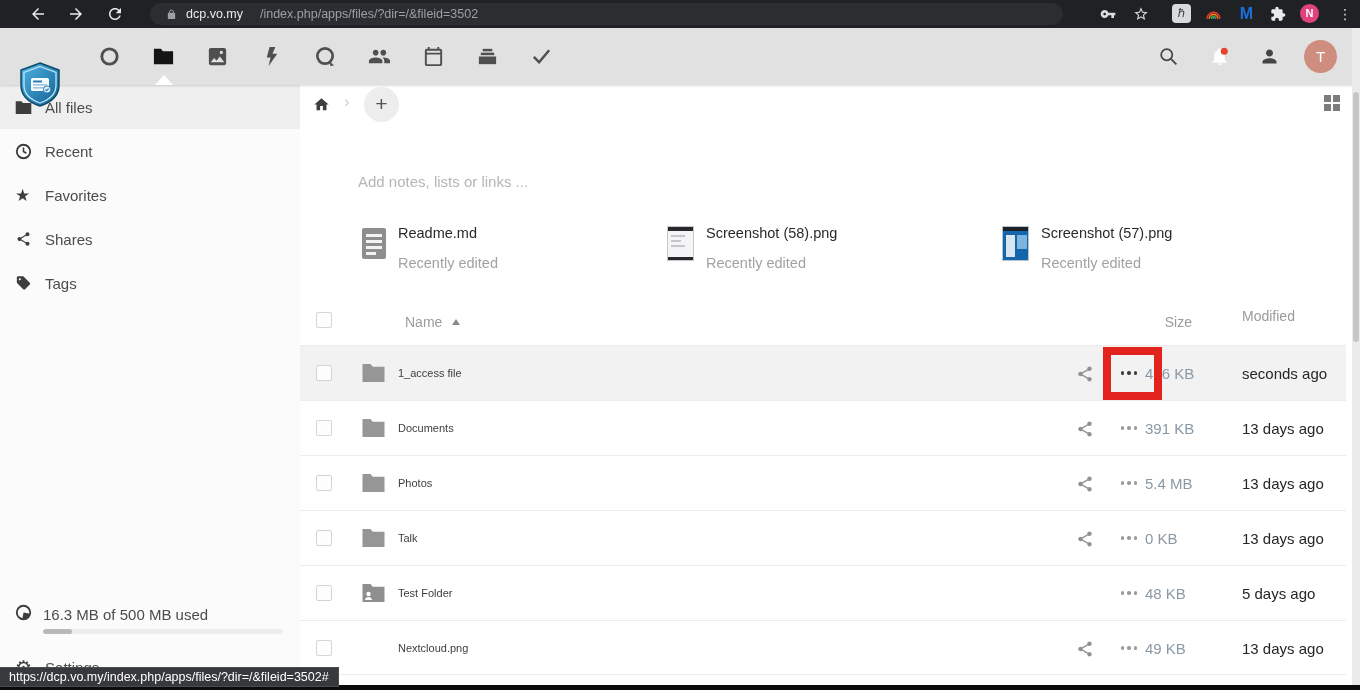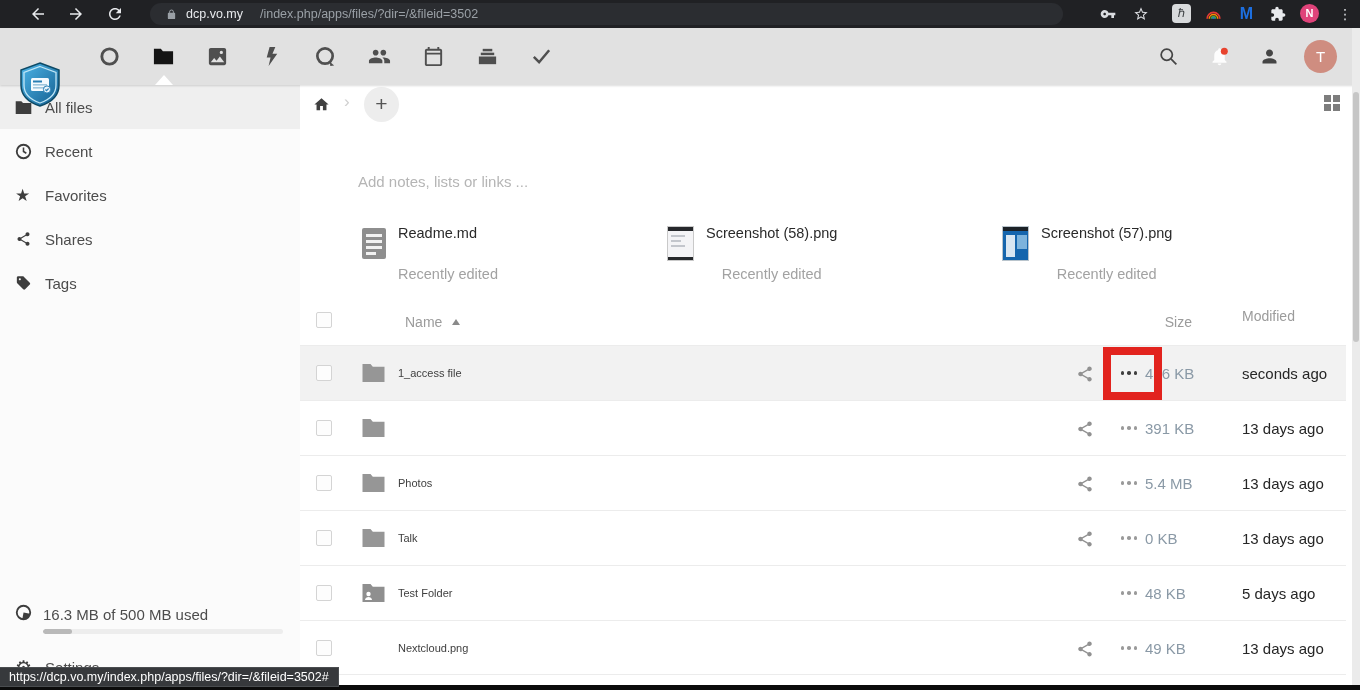--- a/index.html
+++ b/index.html
@@ -42,21 +42,21 @@
   #main { position:absolute; left:300px; top:85px; width:1060px; height:605px; background:#fff; }
   #crumb-home { position:absolute; left:13px; top:11px; width:17px; height:17px; cursor:pointer; }
   #crumb-sep { position:absolute; left:44px; top:7px; color:#cfcfcf; font-size:17px; }
   #add-btn { position:absolute; left:64px; top:2px; width:35px; height:35px; border-radius:50%; background:#ededed; color:#555; font-size:21px; text-align:center; line-height:33px; cursor:pointer; }
   #grid-toggle { position:absolute; left:1022px; top:8px; width:22px; height:22px; cursor:pointer; }
   #grid-toggle i { position:absolute; width:7px; height:7px; background:#7d7d7d; }
   #notes-ph { position:absolute; left:58px; top:88px; font-size:15px; color:#b5b5b5; }
 
   .recent-card { position:absolute; top:138px; height:52px; display:flex; gap:12px; cursor:pointer; }
   .rc-title { font-size:14.5px; color:#2a2a2a; margin-top:2px; }
-  .rc-sub { font-size:14.5px; color:#a2a2a2; margin-top:25px;text-align:center; }
+  .rc-sub { font-size:14.5px; color:#a2a2a2; margin-top:14px; }
 
   
   .doc-ic { width:24px; height:31px; background:#8e8e8e; border-radius:2px; position:relative; margin-top:5px; }
   .doc-ic i { position:absolute; left:4px; right:4px; height:2.5px; background:#f2f2f2; }
   .shot58 { width:27px; height:35px; border:1px solid #c9c9c9; background:#f4f4f6; position:relative; margin-top:3px; }
   .shot58 .tb { position:absolute; left:0; right:0; top:0; height:4px; background:#26282b; }
   .shot58 .bb { position:absolute; left:0; right:0; bottom:0; height:3px; background:#26282b; }
   .shot58 .ln { position:absolute; left:3px; width:14px; height:2px; background:#c3c6cc; }
   .shot57 { width:27px; height:35px; border:1px solid #b9c4cc; background:#1565ad; position:relative; margin-top:3px; }
   .shot57 .tb { position:absolute; left:0; right:0; top:0; height:4px; background:#1c2126; }
@@ -323,20 +323,21 @@
       <span id="redbox"></span>
       <span class="fsize">486 KB</span>
       <span class="fmod">seconds ago</span>
     </div>
 
     <div class="frow">
       <span class="cb"></span>
       <svg class="fold-ic" width="25" height="20" viewBox="0 0 24 20">
           <path d="M1 1h8l2.3 2.8H23V19H1z" fill="#969696"></path>
         </svg>
+      <span class="fname">Documents</span>
       <svg class="share-btn" viewBox="0 0 24 24">
           <path d="M18 16c-.8 0-1.5.3-2.1.8l-7-4.1c.1-.2.1-.5.1-.7s0-.5-.1-.7l7-4.1c.6.5 1.3.8 2.1.8 1.7 0 3-1.3 3-3s-1.3-3-3-3-3 1.3-3 3c0 .2 0 .5.1.7l-7 4.1C7.5 9.3 6.8 9 6 9c-1.7 0-3 1.3-3 3s1.3 3 3 3c.8 0 1.5-.3 2.1-.8l7 4.1c-.1.2-.1.4-.1.7 0 1.6 1.3 3 3 3s3-1.4 3-3-1.3-3-3-3z" fill="#919191"></path>
         </svg>
       <span class="more-btn"><i class="dot"></i><i class="dot"></i><i class="dot"></i></span>
       <span class="fsize">391 KB</span>
       <span class="fmod">13 days ago</span>
     </div>
 
     <div class="frow">
       <span class="cb"></span>

